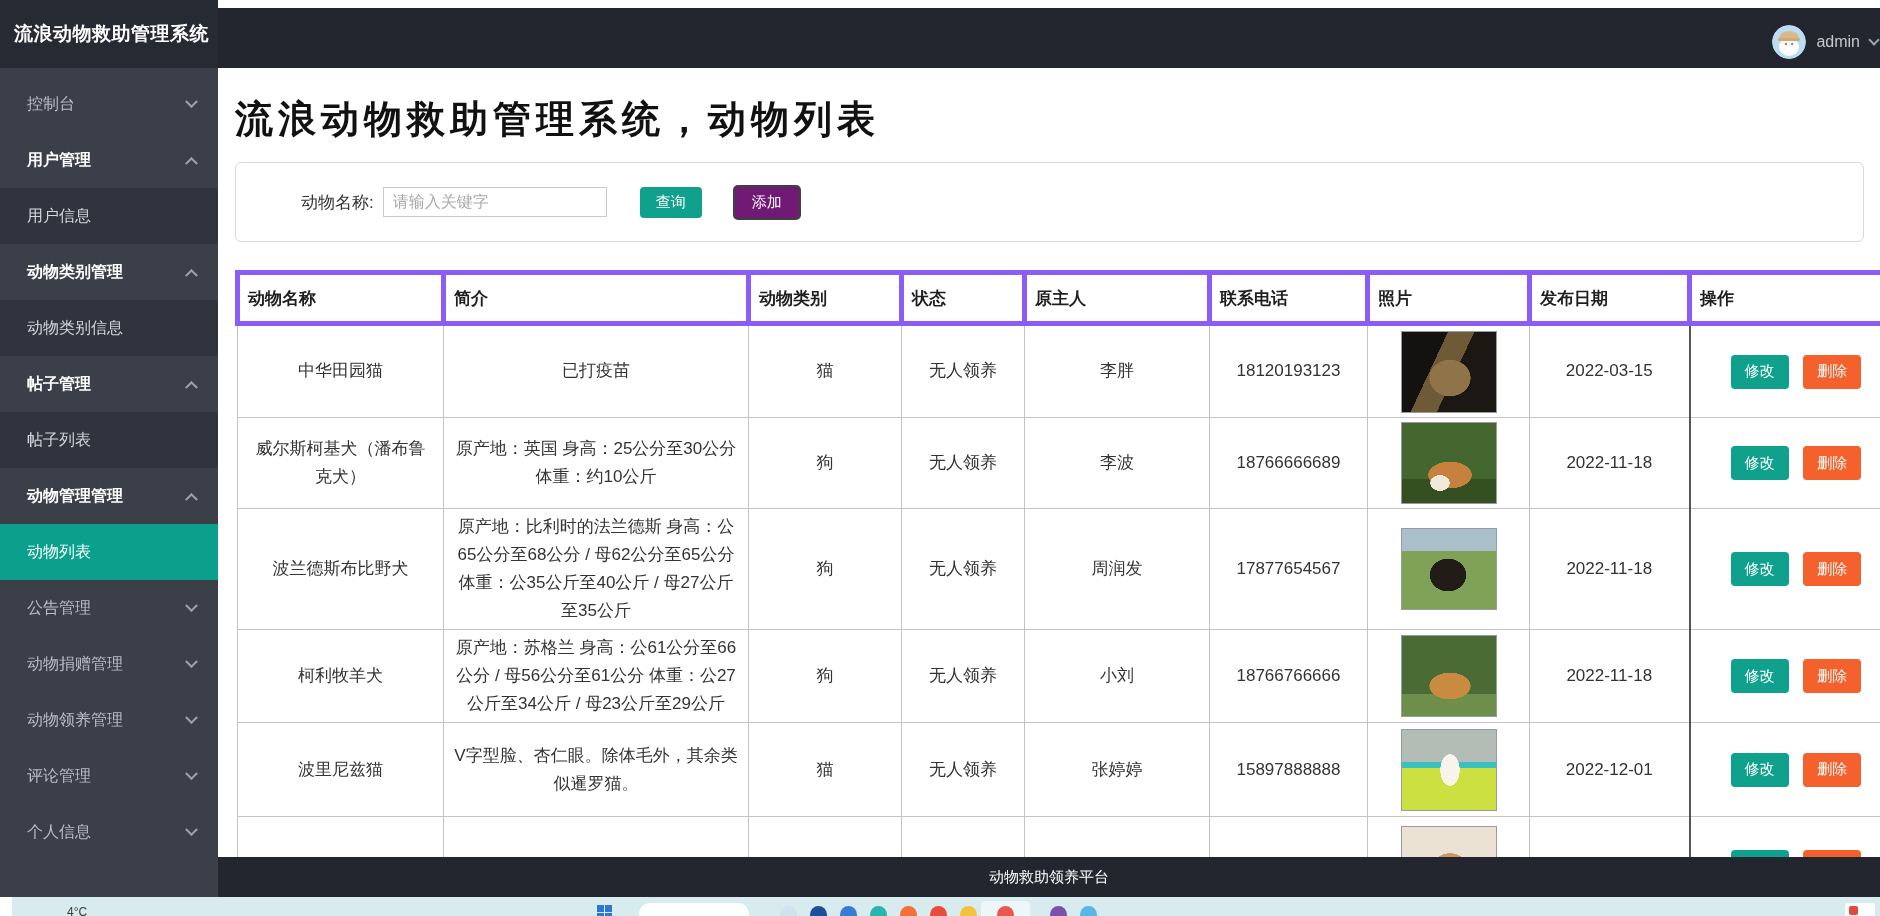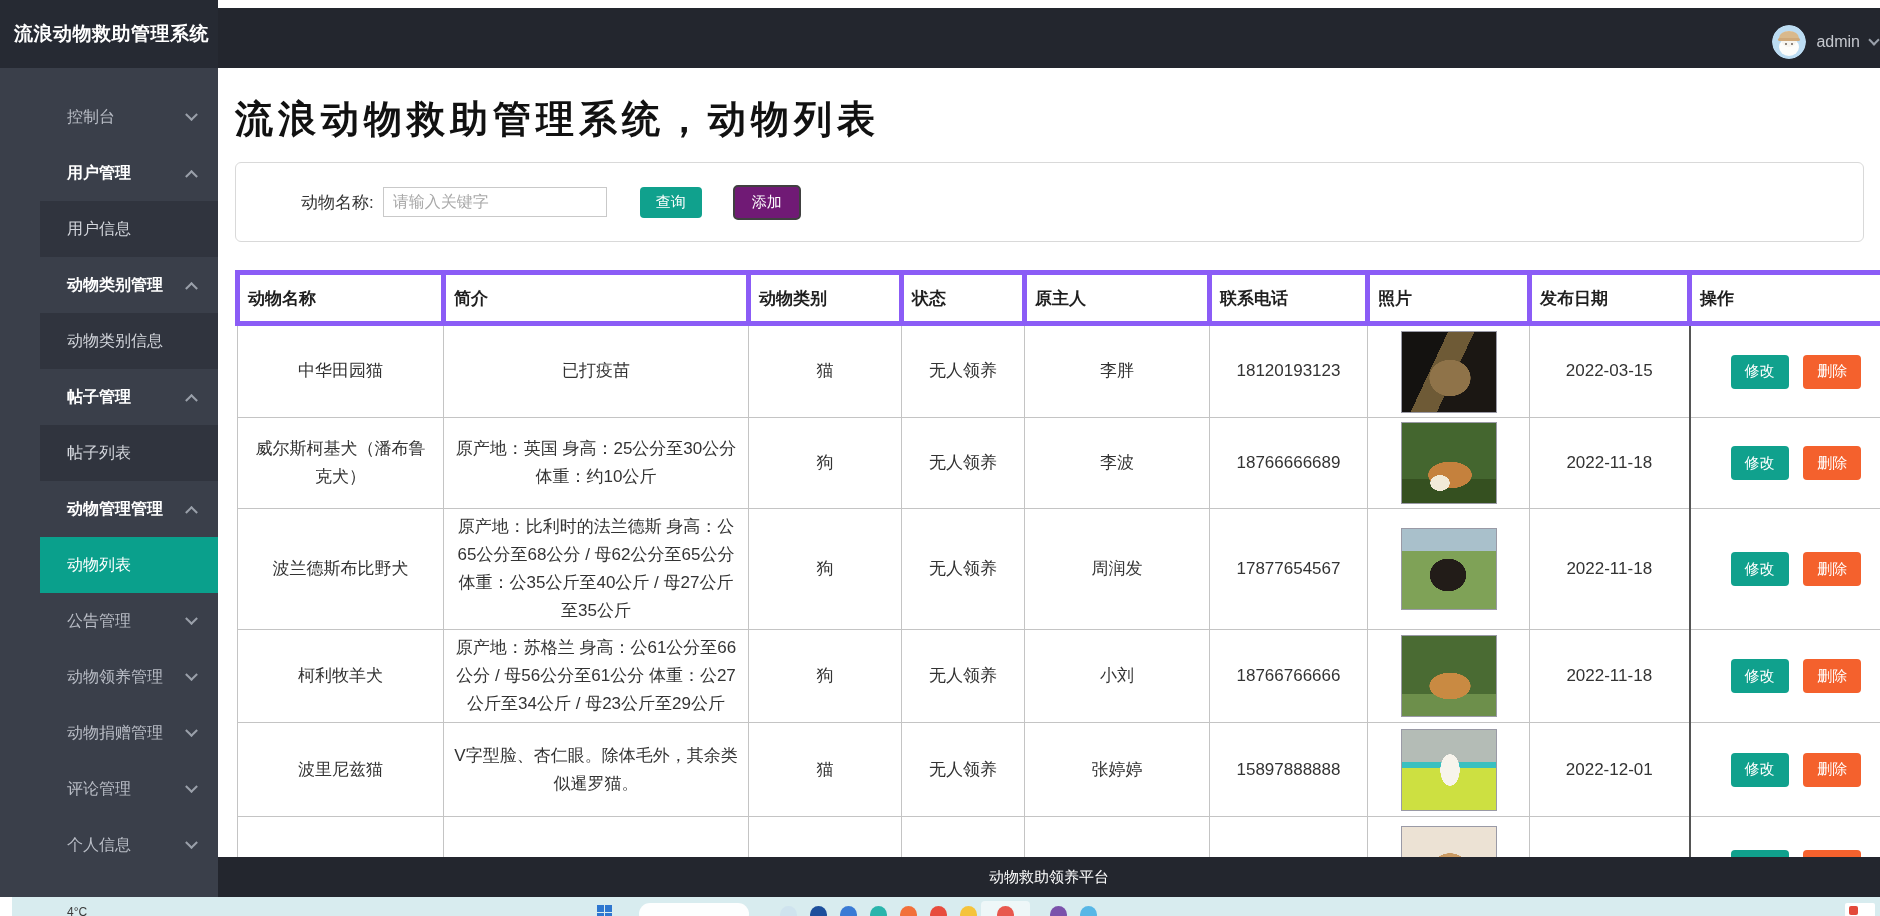--- a/index.html
+++ b/index.html
@@ -5,21 +5,21 @@
   * { margin:0; padding:0; box-sizing:border-box; }
   html,body { width:1880px; height:916px; overflow:hidden; background:#fff;
               font-family:"Liberation Sans", sans-serif; }
 
   
   .sidebar { position:absolute; left:0; top:0; width:218px; height:897px;
              background:#3a3f4a; z-index:6; }
   .sidebar-header { height:68px; background:#262a33; color:#fff; display:flex;
                     align-items:center; padding-left:14px; font-size:19px;
                     font-weight:bold; letter-spacing:.5px; }
-  .menu { padding-top:21px;margin-left:40px; }
+  .menu { padding-top:8px; }
   .menu-item { height:56px; display:flex; align-items:center;
                padding:0 22px 0 27px; font-size:16px; color:#b9bdc6;
                cursor:pointer; position:relative; }
   .menu-item.group-open { color:#fff; font-weight:bold; }
   .menu-item.sub { background:#30343e; color:#d3d6dc; }
   .menu-item.active { background:#0aa08c; color:#fff; }
   .chev { margin-left:auto; width:9px; height:9px; border-right:2px solid #99much;
           border-right:2px solid #9aa0aa; border-bottom:2px solid #9aa0aa; }
   .chev.down { transform:rotate(45deg) translate(-2px,-2px); }
   .chev.up   { transform:rotate(-135deg) translate(-2px,-2px); }
@@ -124,25 +124,25 @@
       <i class="chev up"></i>
     </div>
     <div class="menu-item sub active">
       <span>动物列表</span>
     </div>
     <div class="menu-item">
       <span>公告管理</span>
       <i class="chev down"></i>
     </div>
     <div class="menu-item">
+      <span>动物捐赠管理</span>
+      <i class="chev down"></i>
+    </div>
+    <div class="menu-item">
       <span>动物领养管理</span>
-      <i class="chev down"></i>
-    </div>
-    <div class="menu-item">
-      <span>动物捐赠管理</span>
       <i class="chev down"></i>
     </div>
     <div class="menu-item">
       <span>评论管理</span>
       <i class="chev down"></i>
     </div>
     <div class="menu-item">
       <span>个人信息</span>
       <i class="chev down"></i>
     </div>

